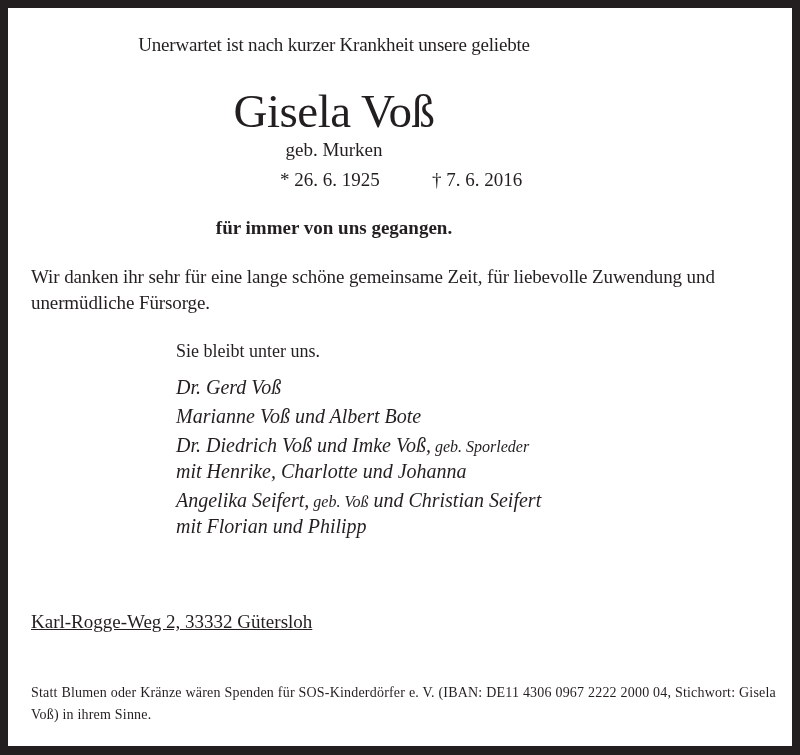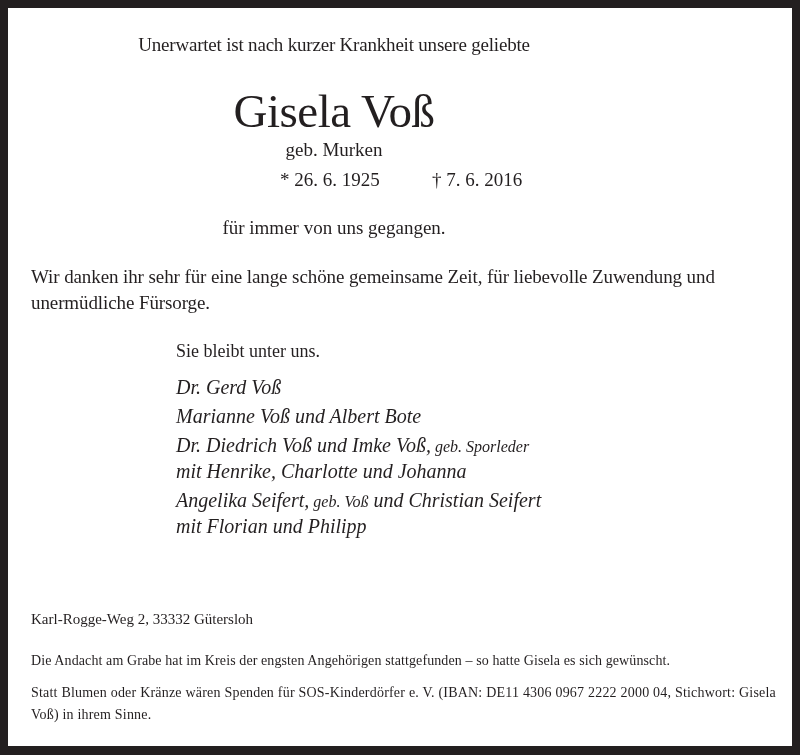--- a/index.html
+++ b/index.html
@@ -18,27 +18,27 @@
       background: #ffffff;
     }
     .line { position: absolute; white-space: nowrap; }
     .center { left: 0; width: 652px; text-align: center; }
     .intro { top: 26px; font-size: 19px; letter-spacing: -0.2px; }
     .name { top: 76px; font-size: 47px; letter-spacing: -0.5px; }
     .maiden { top: 131px; font-size: 19px; }
     .dates { top: 161px; font-size: 19px; }
     .dates .born { position: absolute; left: 272px; }
     .dates .died { position: absolute; left: 424px; }
-    .gone { top: 209px; font-size: 19px; }
+    .gone { top: 209px; font-size: 19px; font-weight: bold; }
     .thanks { left: 23px; top: 256px; font-size: 19px; line-height: 26px; white-space: normal; width: 745px; letter-spacing: -0.1px; }
     .stays { left: 168px; top: 333px; font-size: 18px; }
     .family { position: absolute; left: 168px; top: 367px; font-size: 20px; }
     .family .entry { margin-bottom: 4px; line-height: 25px; font-style: italic; }
     .family .small { font-size: 16px; }
-    .address { left: 23px; top: 603px; font-size: 15px; }
+    .address { left: 23px; top: 603px; font-size: 19px; text-decoration: underline; }
     .note { left: 23px; top: 645px; font-size: 14px; letter-spacing: 0.1px; }
     .donation { left: 23px; top: 674px; font-size: 14px; line-height: 22px; white-space: normal; width: 745px; text-align: justify; text-align-last: left; letter-spacing: 0.2px; }
   </style>
 </head>
 <body>
 
 <div class="card">
   <div class="line center intro">Unerwartet ist nach kurzer Krankheit unsere geliebte</div>
   <div class="line center maiden">geb. Murken</div>
   <div class="line center name">Gisela Voß</div>
@@ -61,15 +61,14 @@
       <div><span>Dr. Diedrich Voß und Imke Voß,</span><span class="small"> geb. Sporleder</span></div>
       <div>mit Henrike, Charlotte und Johanna</div>
     </div>
     <div class="entry">
       <div><span>Angelika Seifert,</span><span class="small"> geb. Voß</span><span> und Christian Seifert</span></div>
       <div>mit Florian und Philipp</div>
     </div>
   </div>
 
   <div class="line address">Karl-Rogge-Weg 2, 33332 Gütersloh</div>
-  <div class="line note">Die Andacht am Grabe hat im Kreis der engsten Angehörigen stattgefunden – so hatte Gisela es sich gewünscht.</div>
   <div class="line donation">Statt Blumen oder Kränze wären Spenden für SOS-Kinderdörfer e. V. (IBAN: DE11 4306 0967 2222 2000 04, Stichwort: Gisela Voß) in ihrem Sinne.</div>
 </div>
 
 </body></html>

